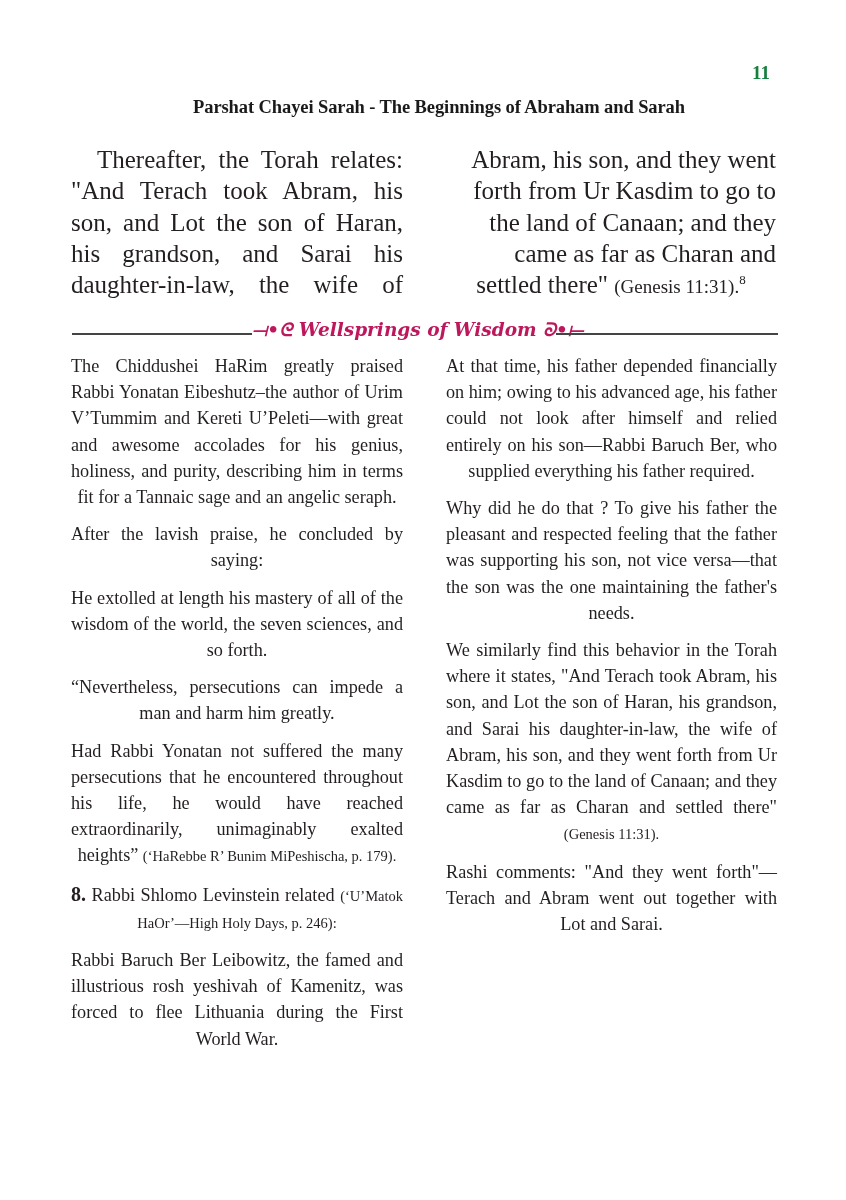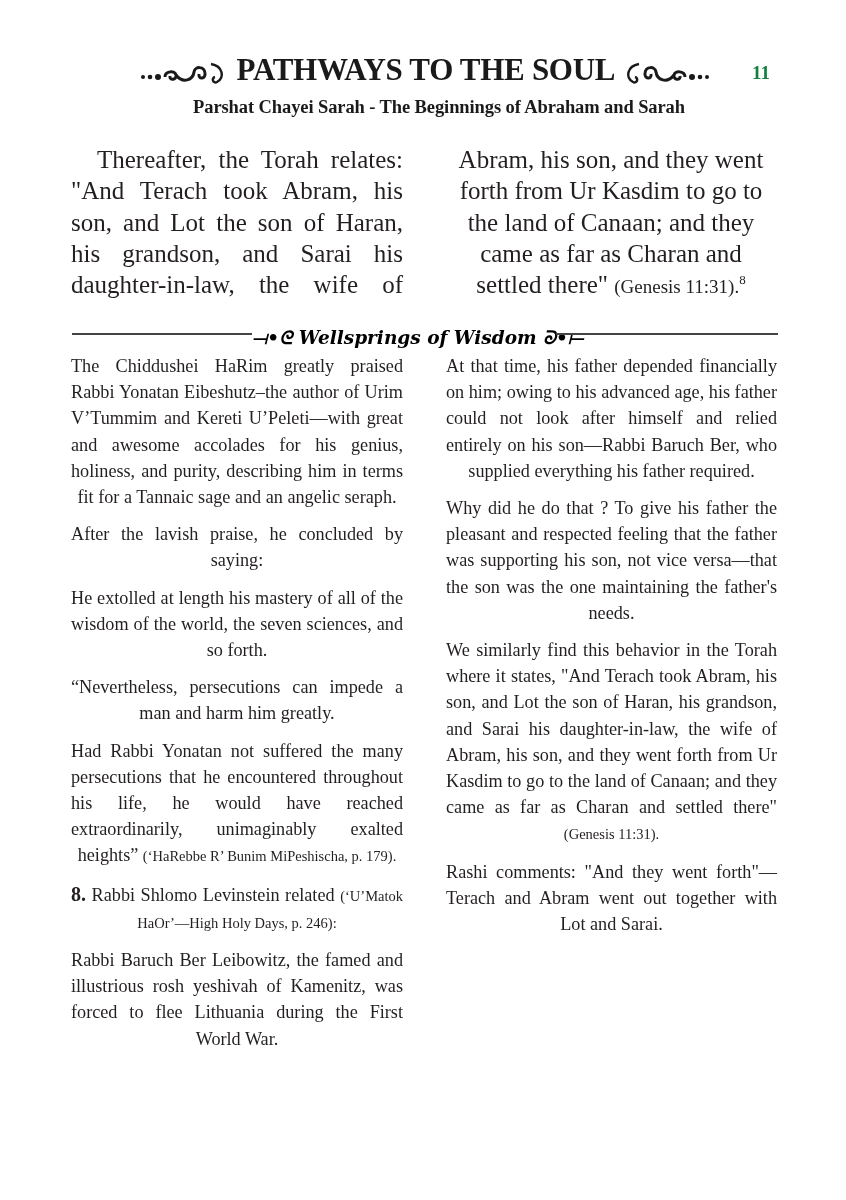--- a/index.html
+++ b/index.html
@@ -13,62 +13,43 @@
   .orn { display: inline-block; vertical-align: middle; }
   .page-number { position: absolute; left: 752px; top: 12px; font-weight: bold; font-size: 19px; color: #15803d; }
   .subtitle { position: absolute; left: 0; top: 97px; width: 846px; text-align: center;
          font-weight: bold; font-size: 18.5px; color: #1a1a1a; letter-spacing: -0.1px; margin-left: 16px; }
 
   .intro { position: absolute; top: 144px; font-size: 25px; line-height: 31.3px; text-align: justify; }
   .intro.left { left: 71px; width: 332px; }
   .intro.right { left: 446px; width: 330px; }
   .intro p { margin: 0; }
   .intro .indent { text-indent: 26px; }
-  .intro .last-center { text-align: center; text-align-last: center; }
+  .intro .last-center { text-align: right; text-align-last: center; }
   .intro .lastline-just { text-align-last: justify; }
   .cite-small { font-size: 19px; }
   sup.fn { font-size: 13px; vertical-align: super; line-height: 0; }
 
   .divider { position: absolute; left: 72px; top: 322px; width: 706px; height: 24px; }
   .divider .line { position: absolute; top: 11px; height: 2px; background: #444; }
   .divider .line.l { left: 0; width: 180px; }
   .divider .line.r { right: 0; width: 222px; }
   .divider .label { position: absolute; left: 180px; width: 304px; top: -3px; text-align: center;
-         font-family: "DejaVu Serif", serif; font-style: italic; font-weight: bold; font-size: 18.5px; color: #000000; white-space: nowrap; margin-top: 8px; }
+         font-family: "DejaVu Serif", serif; font-style: italic; font-weight: bold; font-size: 18.5px; color: #be185d; white-space: nowrap; }
 
   .col { position: absolute; top: 353px; font-size: 18.2px; line-height: 26.2px; text-align: justify; }
   .col.left { left: 71px; width: 332px; }
   .col.right { left: 446px; width: 331px; }
   .col p { margin: 0 0 11px 0; text-align-last: center; }
   .col .small { font-size: 14.5px; font-family: Liberation Serif, serif; }
   .col .bold-num { font-weight: bold; font-size: 20px; }
 </style>
 </head>
 <body>
 
 <div class="header">
-  <div class="header-title">
-    <svg class="orn" width="90" height="26" viewBox="0 0 90 26">
-      <circle cx="4" cy="17" r="2" fill="#1a1a1a"></circle>
-        <circle cx="11" cy="17" r="2.3" fill="#1a1a1a"></circle>
-        <circle cx="19" cy="17" r="3" fill="#1a1a1a"></circle>
-      <path d="M26 17 C26 11, 36 10, 37 15 C38 20, 30 21, 31 16 M37 15 C44 24, 54 20, 55 12 C56 6, 65 6, 66 13 C67 19, 59 20, 60 14" fill="none" stroke="#1a1a1a" stroke-width="3"></path>
-      <path d="M72 4 C84 6, 86 18, 78 22 C74 24, 72 18, 76 17" fill="none" stroke="#1a1a1a" stroke-width="2.5"></path>
-    </svg>
-    <span>PATHWAYS TO THE SOUL</span>
-    <svg class="orn" width="90" height="26" viewBox="0 0 90 26">
-      <g transform="translate(90,0) scale(-1,1)">
-        <circle cx="4" cy="17" r="2" fill="#1a1a1a"></circle>
-          <circle cx="11" cy="17" r="2.3" fill="#1a1a1a"></circle>
-          <circle cx="19" cy="17" r="3" fill="#1a1a1a"></circle>
-        <path d="M26 17 C26 11, 36 10, 37 15 C38 20, 30 21, 31 16 M37 15 C44 24, 54 20, 55 12 C56 6, 65 6, 66 13 C67 19, 59 20, 60 14" fill="none" stroke="#1a1a1a" stroke-width="3"></path>
-        <path d="M72 4 C84 6, 86 18, 78 22 C74 24, 72 18, 76 17" fill="none" stroke="#1a1a1a" stroke-width="2.5"></path>
-      </g>
-    </svg>
-  </div>
   <div class="page-number">11</div>
 </div>
 <div class="subtitle">Parshat Chayei Sarah - The Beginnings of Abraham and Sarah</div>
 
 <div class="intro left">
   <p class="indent lastline-just">Thereafter, the Torah relates: "And Terach took Abram, his son, and Lot the son of Haran, his grandson, and Sarai his daughter-in-law, the wife of</p>
 </div>
 <div class="intro right">
   <p class="last-center"><span>Abram, his son, and they went forth from Ur Kasdim to go to the land of Canaan; and they came as far as Charan and settled there"</span> <span class="cite-small">(Genesis 11:31).</span><sup class="fn">8</sup></p>
 </div>

